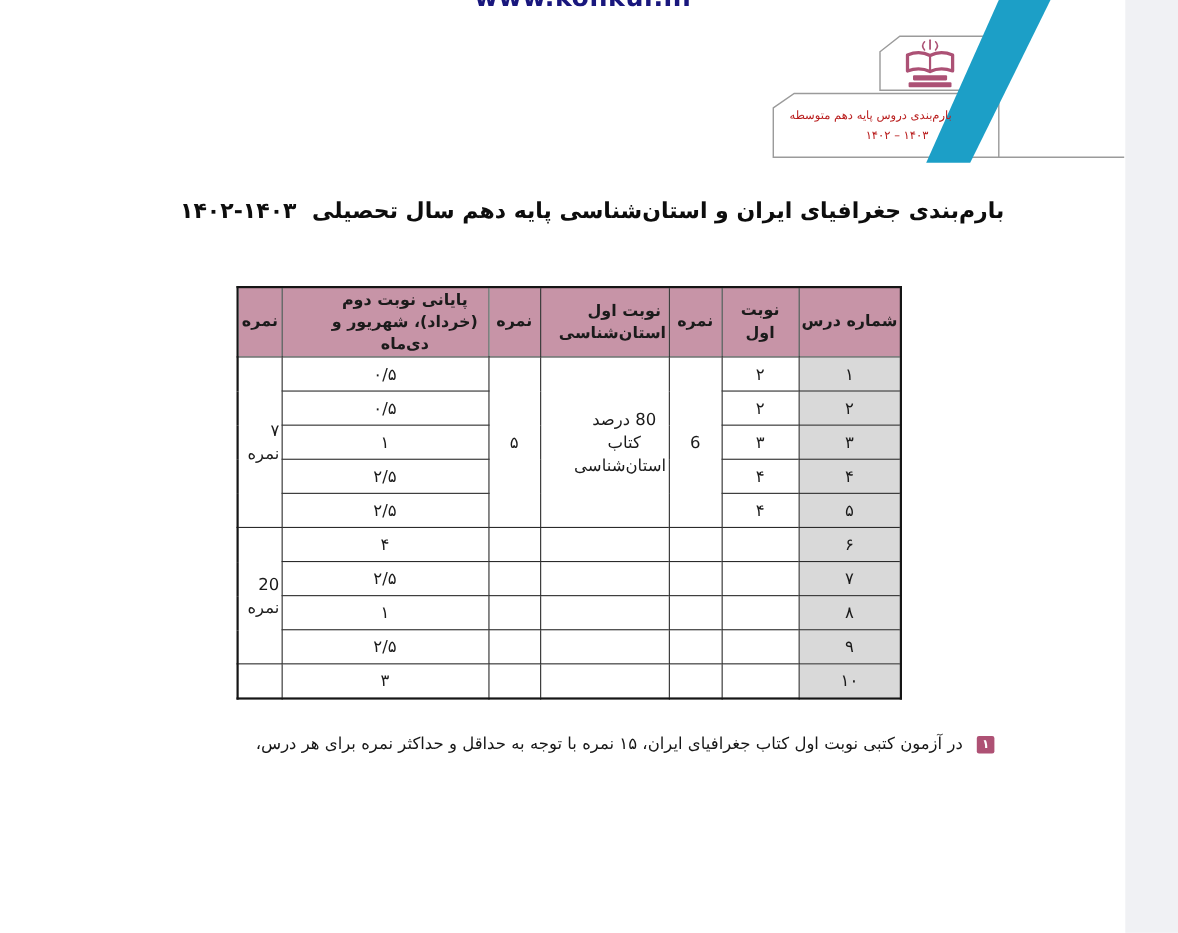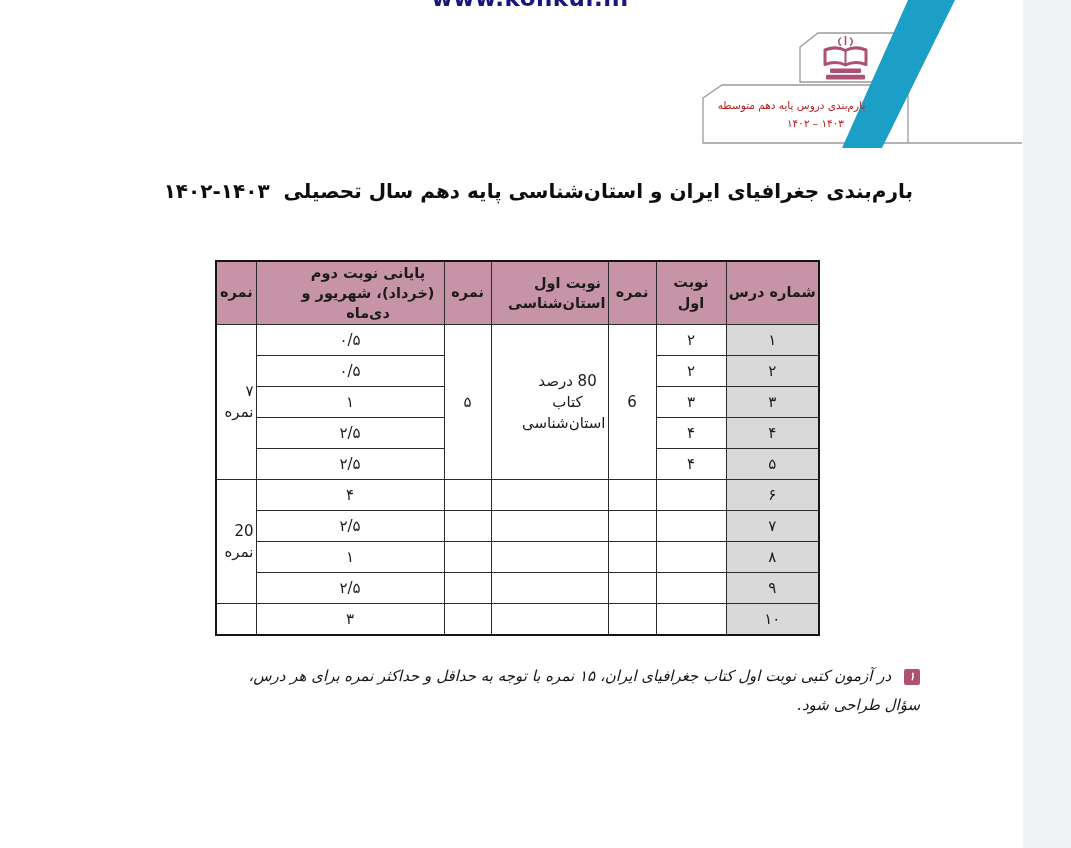--- a/index.html
+++ b/index.html
@@ -36,22 +36,22 @@
     border:1px solid #2b2b2b;text-align:center;vertical-align:middle;
     padding:0 2px;overflow:hidden;
   }
   table.grade{border:2px solid #151515;}
   table.grade th{
     font-weight:bold;font-size:14.5px;line-height:1.45;height:62px;
   }
   table.grade td{height:30px;}
   .two-line span{display:block;line-height:1.4;padding-left:36px;}
   .footnote{
-    position:absolute;top:662px;right:151px;width:790px;
-    direction:rtl;text-align:right;font-size:15px;color:#161616;line-height:1.95;font-style:italic;
+    position:absolute;top:662px;right:167px;width:790px;
+    direction:rtl;text-align:right;font-size:15px;color:#161616;line-height:1.95;
   }
   .footnote .fline{display:block;white-space:nowrap;}
   .fn-marker{
     display:inline-block;width:16px;height:16px;border-radius:2px;
     color:#ffffff;font-size:11px;line-height:16px;text-align:center;
     margin-left:8px;vertical-align:1px;font-weight:bold;
   }
 </style>
 </head>
 <body>
@@ -201,14 +201,13 @@
     </tr>
   </tbody>
     </table>
 </div>
 
 <div class="footnote">
   <span class="fline">
     <span class="fn-marker" style="background:#ae5174;">۱</span>
     <span>در آزمون کتبی نوبت اول کتاب جغرافیای ایران، ۱۵ نمره با توجه به حداقل و حداکثر نمره برای هر درس،</span>
   </span>
-  <span class="fline">سؤال طراحی شود.</span>
 </div>
 
 </body></html>

